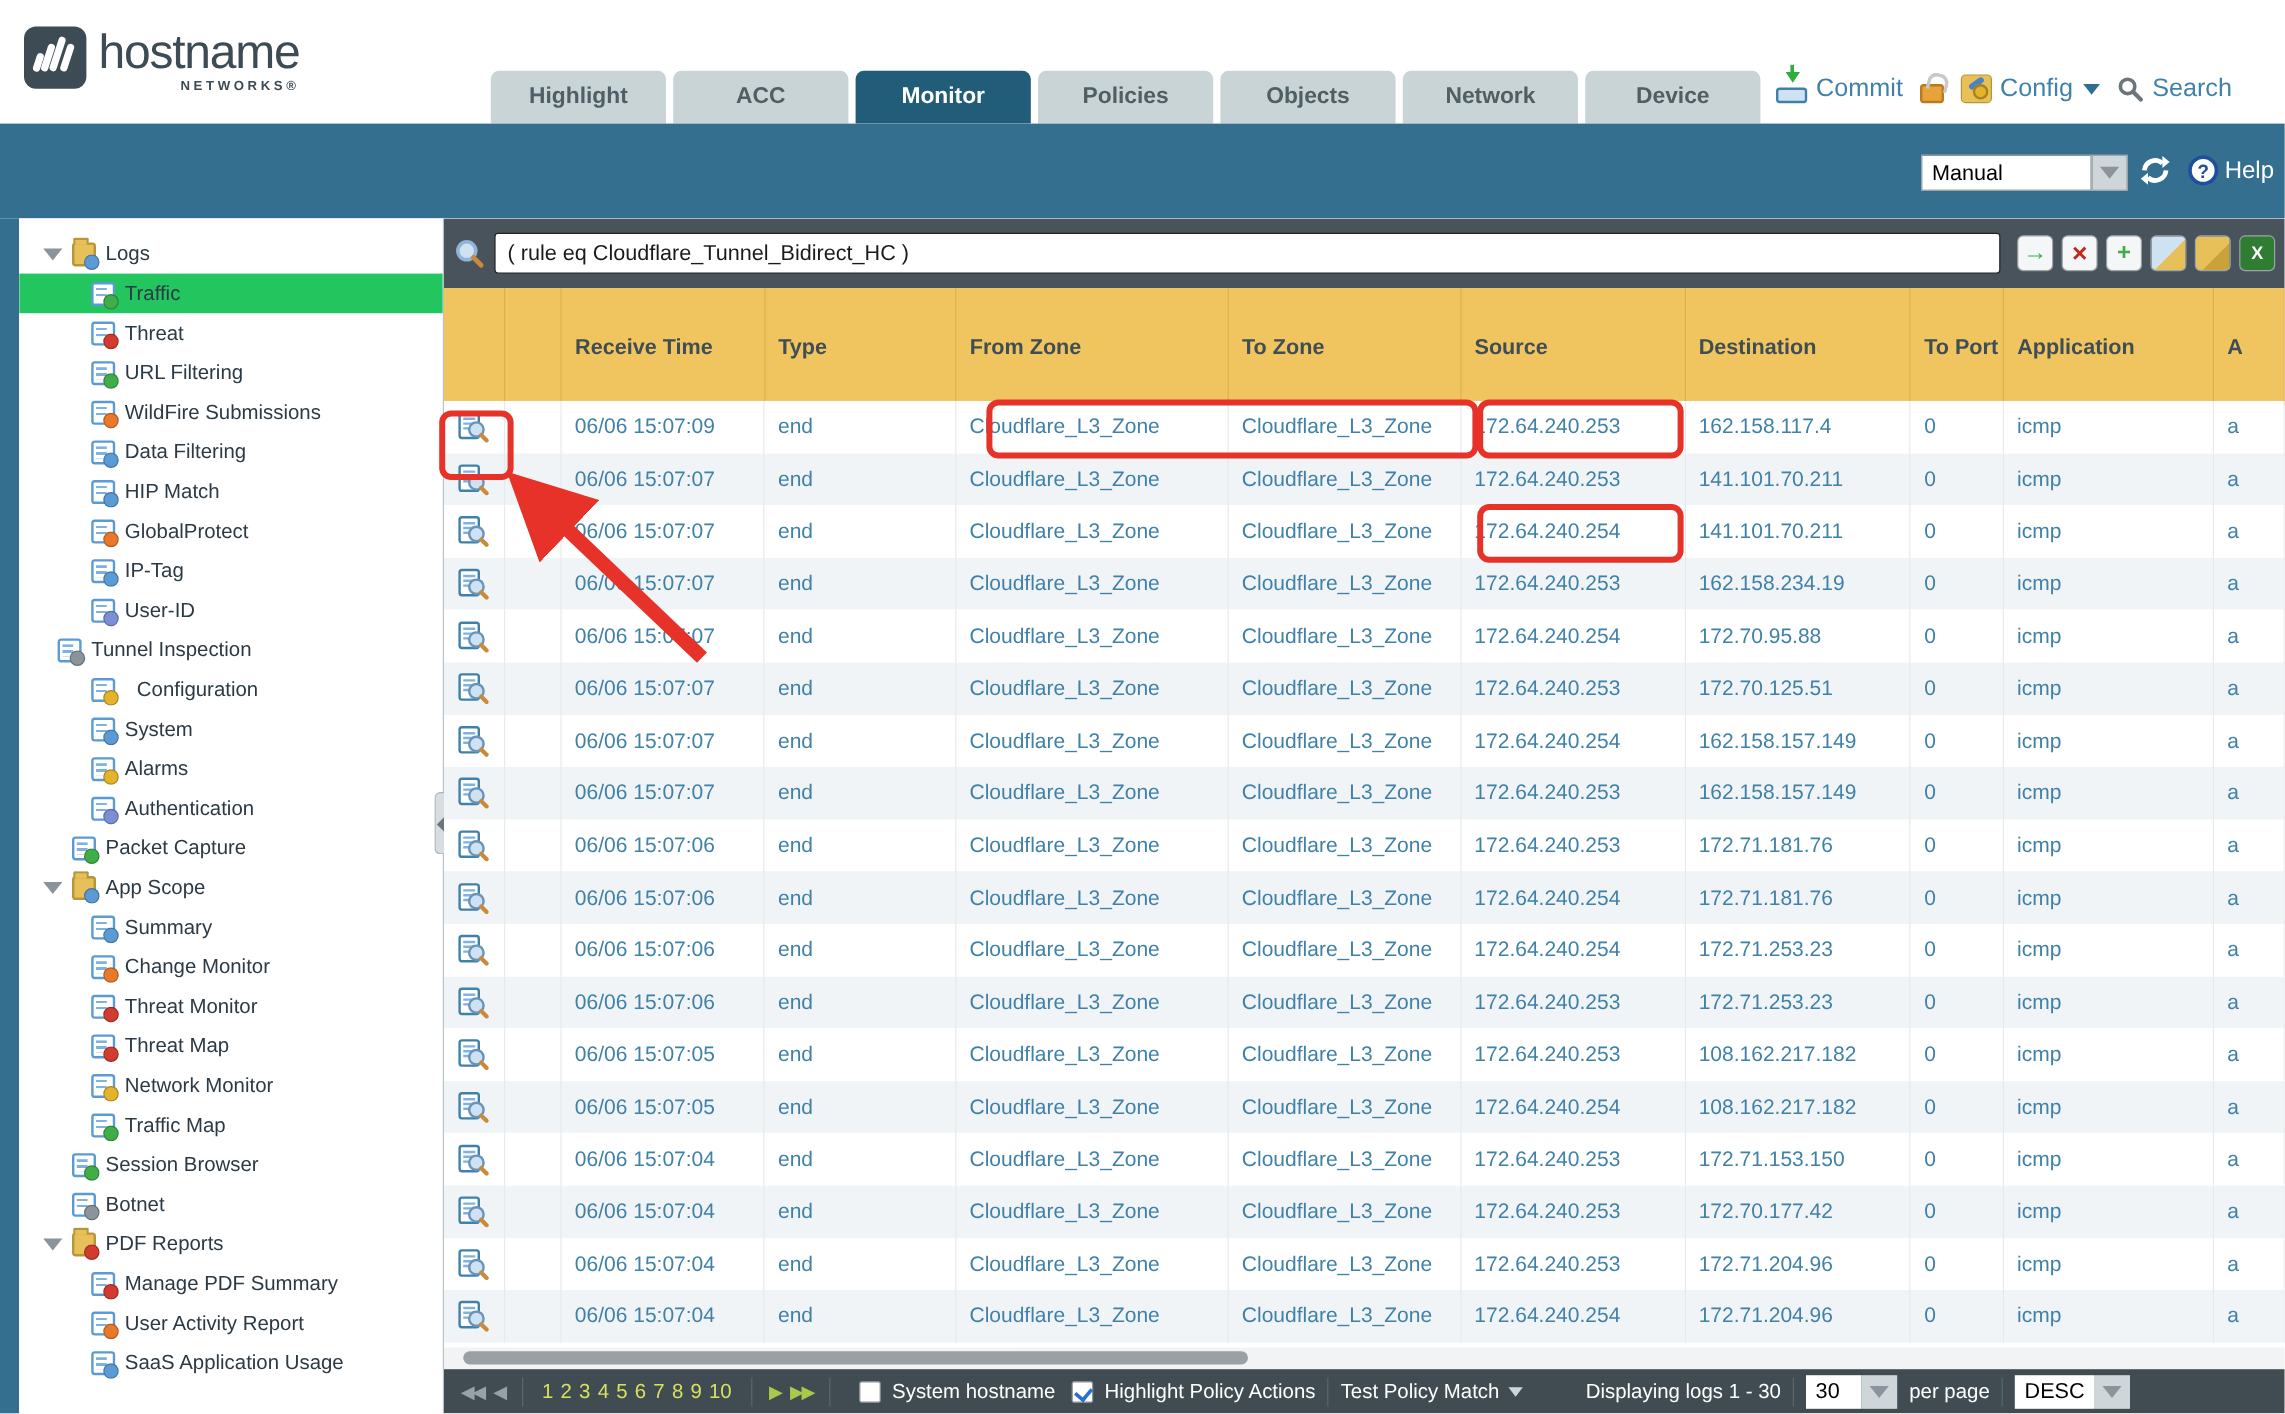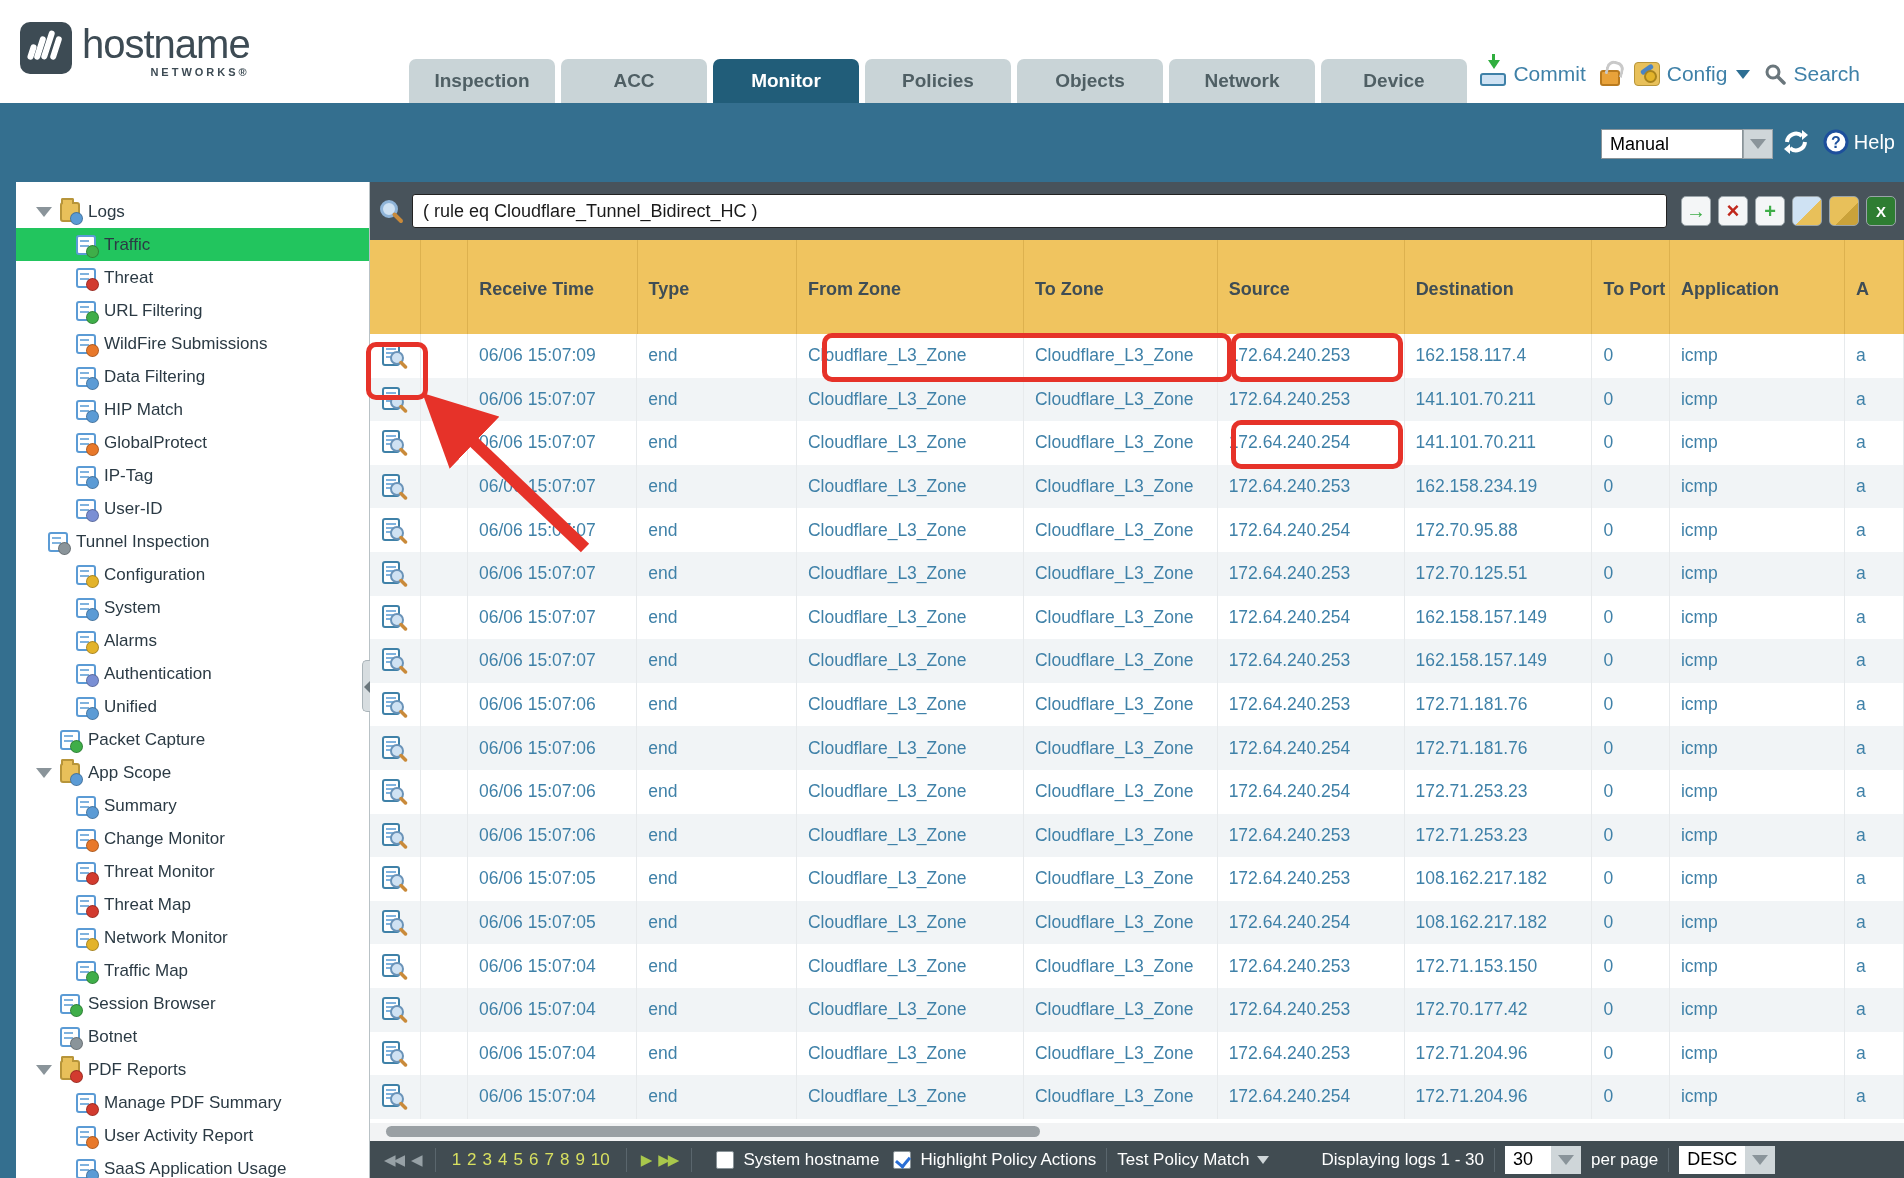--- a/index.html
+++ b/index.html
@@ -163,21 +163,21 @@
         <span style="left:25px; top:8px;  height:30px;"></span>
         <span style="left:33px; top:14px; height:24px;"></span>
       </div>
       <div class="logo-text">
         <span class="logo-word">hostname</span>
         <span class="logo-sub">NETWORKS®</span>
       </div>
     </div>
 
     <div class="tabs" id="tabs">
-        <div class="tab">Inspection</div>
+        <div class="tab">Highlight</div>
         <div class="tab">ACC</div>
         <div class="tab active">Monitor</div>
         <div class="tab">Policies</div>
         <div class="tab">Objects</div>
         <div class="tab">Network</div>
         <div class="tab">Device</div>
       </div>
 
     <div class="top-actions">
       <div class="act">
@@ -271,39 +271,35 @@
           <span>IP-Tag</span>
         </div>
         <div class="tree-item" style="padding-left: 60px;">
           <span class="tree-icon" data-icon="user-id-icon"></span>
           <span>User-ID</span>
         </div>
         <div class="tree-item" style="padding-left: 32px;">
           <span class="tree-icon" data-icon="tunnel-inspection-icon"></span>
           <span>Tunnel Inspection</span>
         </div>
-        <div class="tree-item" style="padding-left: 60px;">
+        <div class="tree-item" style="padding-left: 60px; gap: 10px;">
           <span class="tree-icon" data-icon="configuration-icon"></span>
           <span>Configuration</span>
         </div>
         <div class="tree-item" style="padding-left: 60px;">
           <span class="tree-icon" data-icon="system-icon"></span>
           <span>System</span>
         </div>
         <div class="tree-item" style="padding-left: 60px;">
           <span class="tree-icon" data-icon="alarms-icon"></span>
           <span>Alarms</span>
         </div>
         <div class="tree-item" style="padding-left: 60px;">
           <span class="tree-icon" data-icon="authentication-icon"></span>
           <span>Authentication</span>
-        </div>
-        <div class="tree-item" style="padding-left: 60px;">
-          <span class="tree-icon" data-icon="unified-icon"></span>
-          <span>Unified</span>
         </div>
         <div class="tree-item" style="padding-left: 20px;">
           <span class="exp-space"></span>
           <span class="tree-icon" data-icon="packet-capture-icon"></span>
           <span>Packet Capture</span>
         </div>
         <div class="tree-item" style="padding-left: 20px;">
           <span class="expander"></span>
           <span class="tree-icon folder" data-icon="app-scope-folder-icon"></span>
           <span>App Scope</span>

